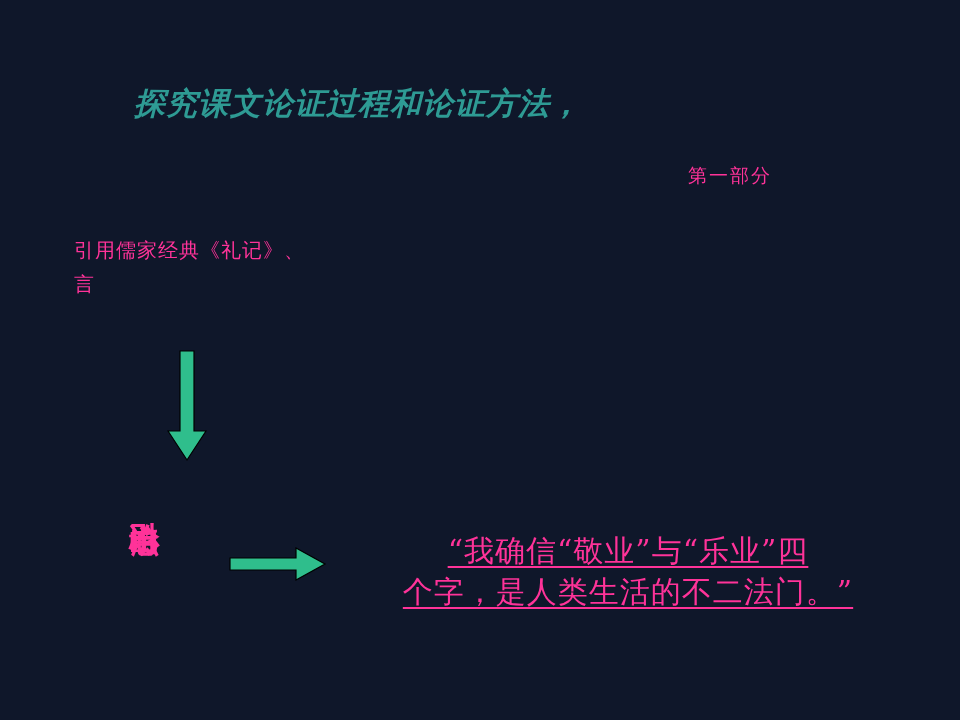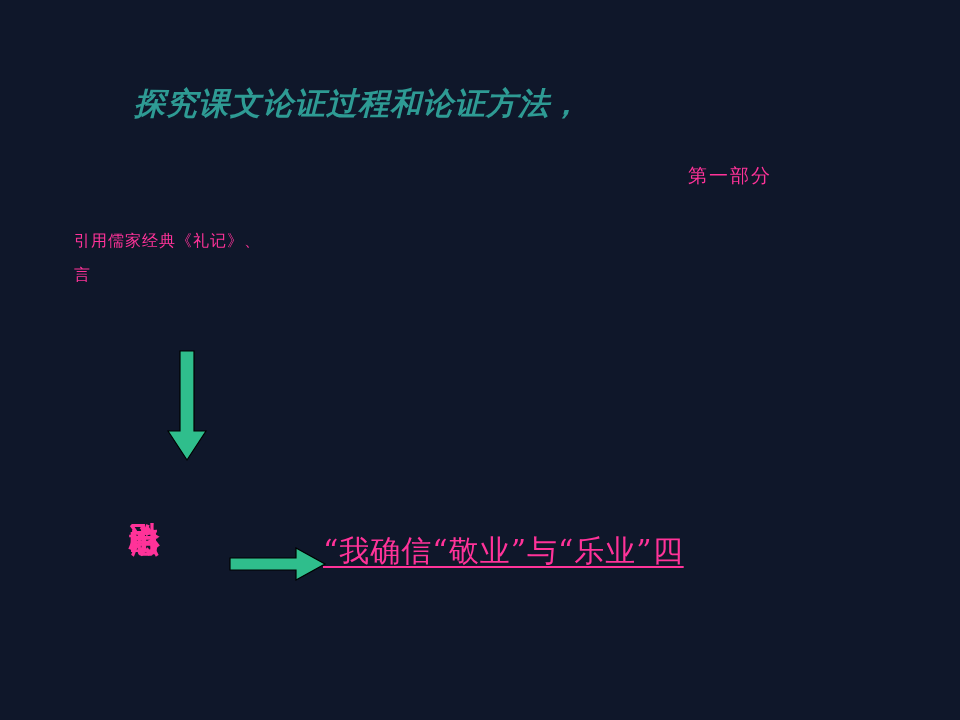--- a/index.html
+++ b/index.html
@@ -32,23 +32,23 @@
     position: absolute;
     left: 688px;
     top: 163px;
     color: #ff3399;
     font-size: 19px;
     letter-spacing: 2px;
   }
   .source-text {
     position: absolute;
     left: 74px;
-    top: 224px;
+    top: 233px;
     color: #ff3399;
-    font-size: 16px;
+    font-size: 20px;
     line-height: 34px;
     letter-spacing: 1px;
   }
   .arrow-down {
     position: absolute;
     left: 167px;
     top: 350px;
   }
   .vertical-label {
     position: absolute;
@@ -61,27 +61,28 @@
     line-height: 1.25;
     font-weight: bold;
   }
   .arrow-right {
     position: absolute;
     left: 229px;
     top: 547px;
   }
   .conclusion {
     position: absolute;
-    left: 323px;
+    left: 338px;
     top: 530px;
     width: 580px;
     color: #ff3399;
     font-size: 30px;
     line-height: 41px;
     letter-spacing: 1px;
+    text-align: center;
   }
   .conclusion .u {
     text-decoration: underline;
     text-underline-offset: 5px;
     text-decoration-thickness: 1.5px;
   }
 </style>
 </head>
 <body>
 
@@ -103,15 +104,16 @@
   </svg>
 
   <div class="vertical-label">引出中心论点</div>
 
   <svg class="arrow-right" width="98" height="34" viewBox="0 0 98 34">
     <path d="M1 11 L67 11 L67 1 L96 17 L67 33 L67 23 L1 23 Z" stroke="#000000" stroke-width="1.2" stroke-linejoin="miter" fill="#2fbe8c"></path>
   </svg>
 
   <div class="conclusion">
     <span class="u">“我确信“敬业”与“乐业”四</span><br>
+    <span class="u">个字，是人类生活的不二法门。”</span>
   </div>
 
 </div>
 
 </body></html>

